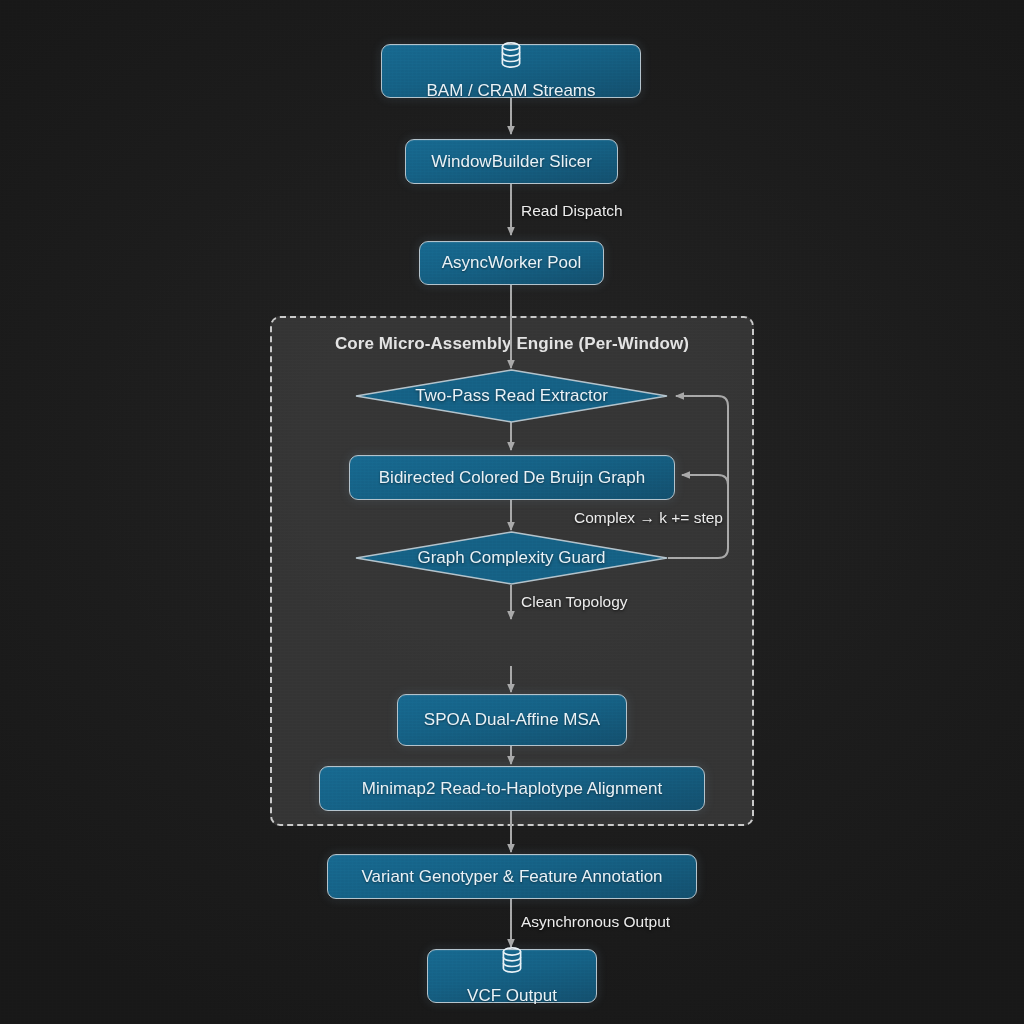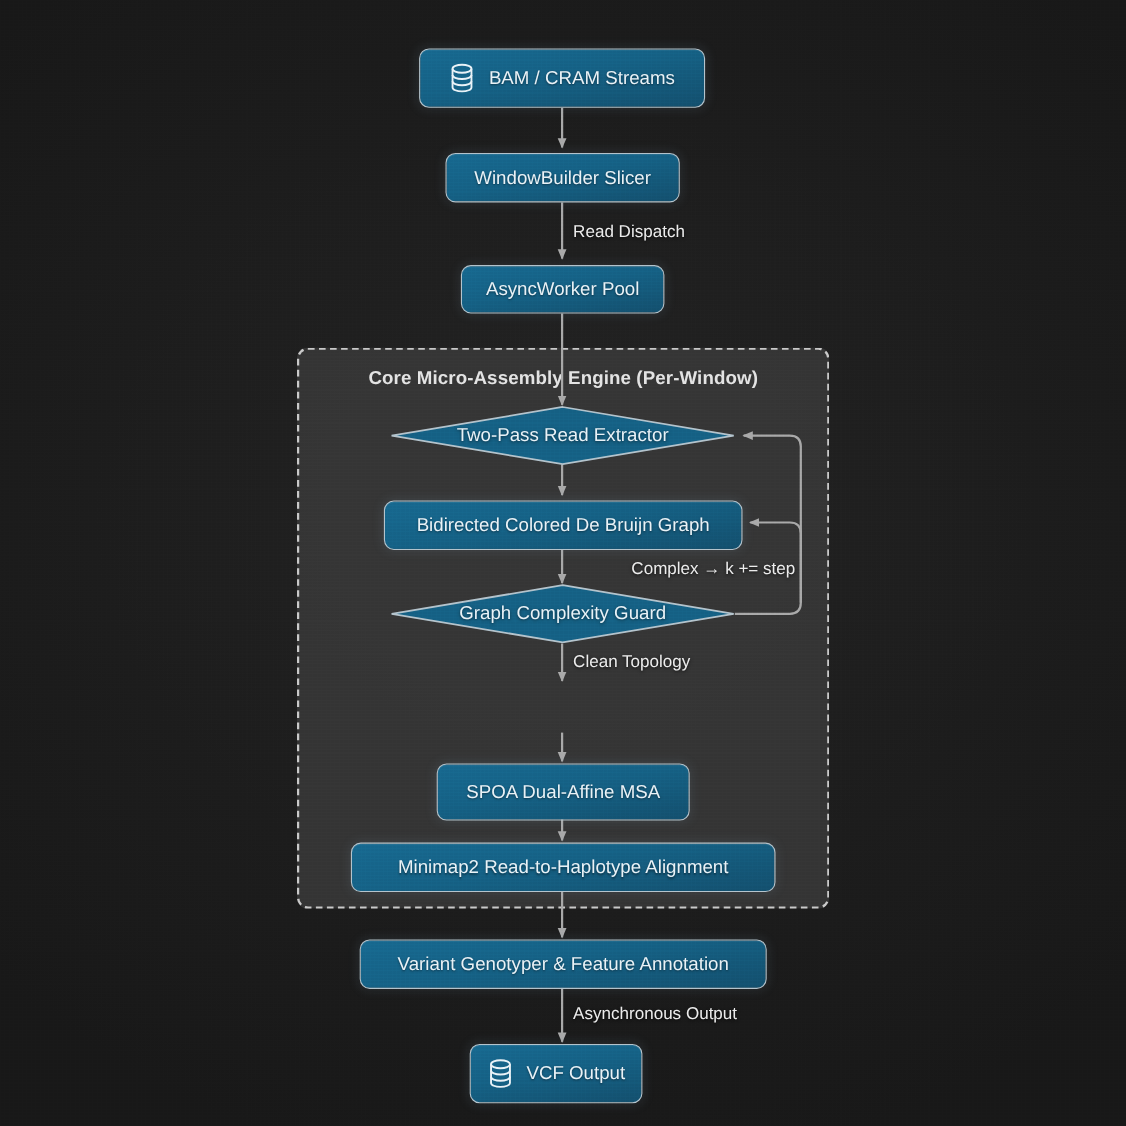--- a/index.html
+++ b/index.html
@@ -65,20 +65,21 @@
     font-size: 17px;
     white-space: nowrap;
   }
   .node.rect {
     border: 1.6px solid #b3c3cc;
     border-radius: 9px;
     background: linear-gradient(170deg, #17688f 0%, #156084 45%, #134f6d 100%);
     box-shadow: 0 0 10px 2px rgba(150,190,215,.10),
                 inset 0 1px 0 rgba(255,255,255,.08);
     text-shadow: 0 1px 2px rgba(0,0,0,.45);
+    flex-direction: column;
   }
   .node.diamond {
     background: transparent;
     border: none;
     box-shadow: none;
     text-align: right;
   }
   .diamond svg {
     position: absolute;
     inset: 0;
@@ -197,21 +198,21 @@
   <div class="node rect" style="left:319px; top:766px; width:386px; height:45px;">
     <span>Minimap2 Read-to-Haplotype Alignment</span>
   </div>
 
   <div class="node rect" style="left:327px; top:854px; width:370px; height:45px;">
     <span>Variant Genotyper &amp; Feature Annotation</span>
   </div>
 
   <div class="edge-label" style="left:521px; top:912px;">Asynchronous Output</div>
 
-  <div class="node rect" style="left:427px; top:949px; width:157px; height:54px;">
+  <div class="node rect" style="left:427px; top:949px; width:170px; height:54px;">
     <svg class="db-icon" width="24" height="28" viewBox="0 0 24 28" fill="none" stroke="#e9f2f7" stroke-width="1.7">
       <ellipse cx="12" cy="5.5" rx="8.6" ry="3.6"></ellipse>
       <path d="M3.4,5.5 V22.5 C3.4,24.5 7.2,26.1 12,26.1 C16.8,26.1 20.6,24.5 20.6,22.5 V5.5"></path>
       <path d="M3.4,11.2 C3.4,13.2 7.2,14.8 12,14.8 C16.8,14.8 20.6,13.2 20.6,11.2"></path>
       <path d="M3.4,16.9 C3.4,18.9 7.2,20.5 12,20.5 C16.8,20.5 20.6,18.9 20.6,16.9"></path>
     </svg>
     <span>VCF Output</span>
   </div>
 
   <div id="grain"></div>

